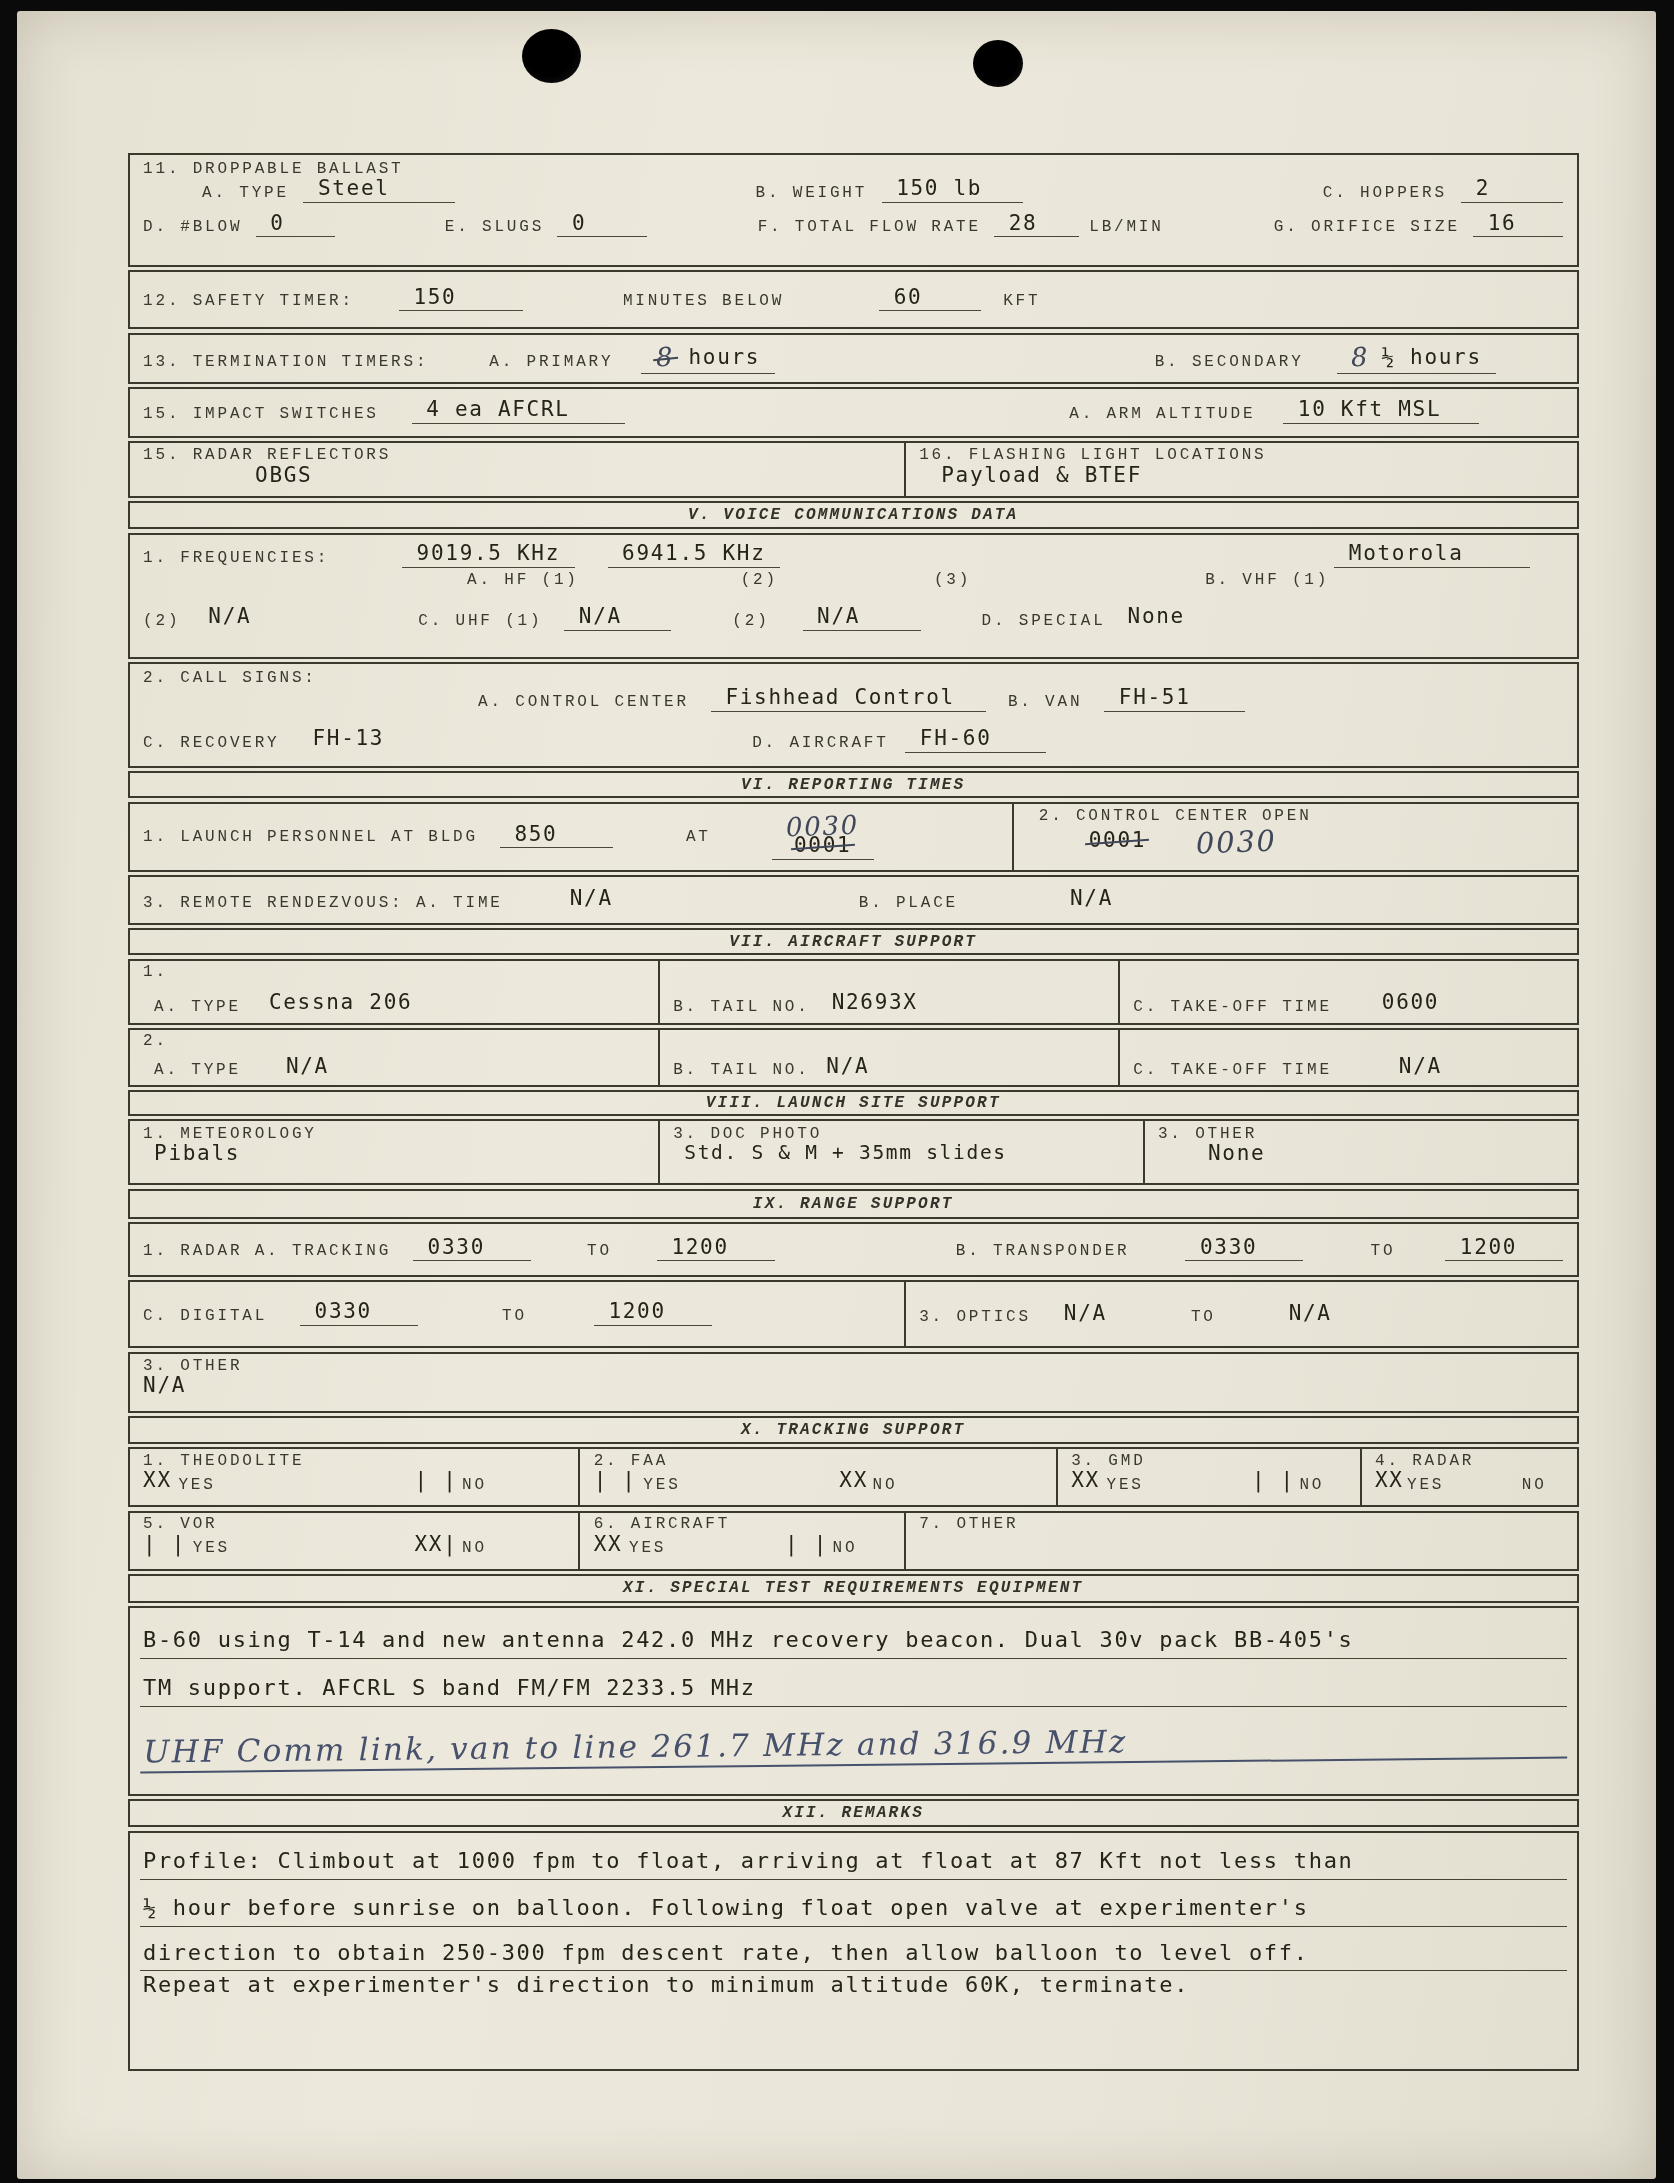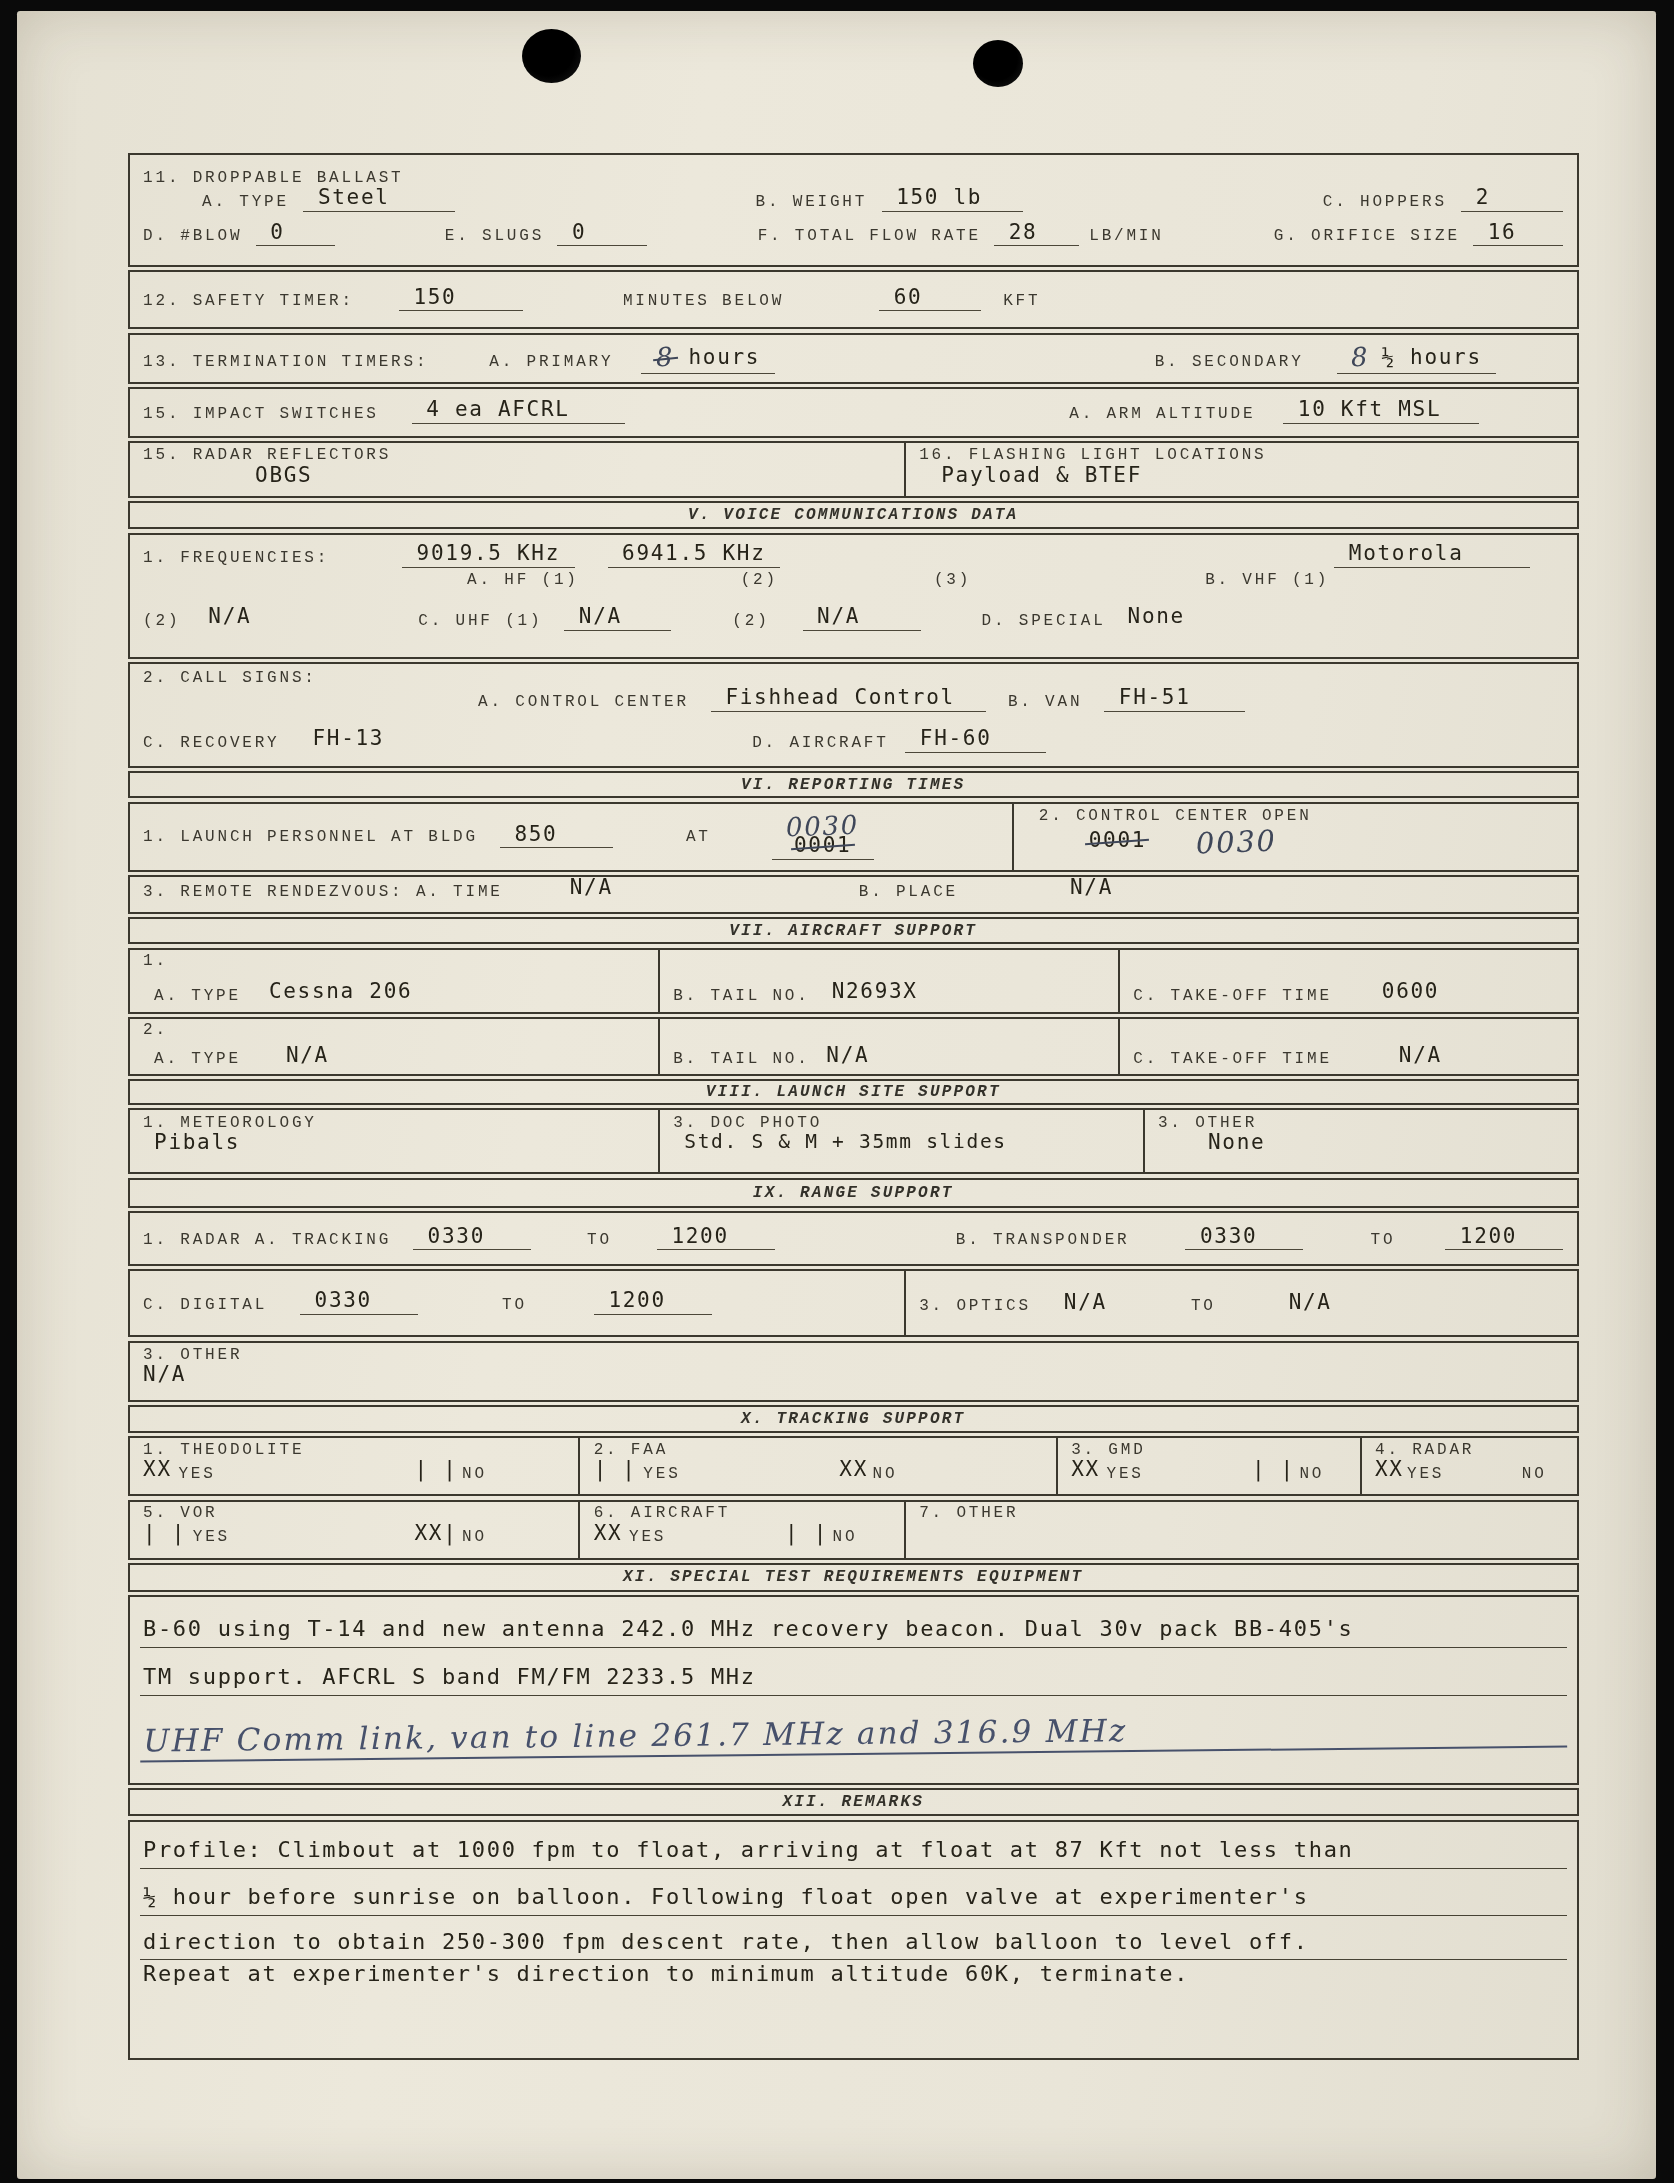--- a/index.html
+++ b/index.html
@@ -37,21 +37,21 @@
 <body>
 
 <div class="screen">
  <div class="paper">
   <div class="hole hole1"></div>
   <div class="hole hole2"></div>
 
   <div class="form">
 
    <div class="row" style="height:114px">
-     <div class="fline" style="padding-top:14px">
+     <div class="fline" style="padding-top:5px">
        <span class="lbl">11. DROPPABLE BALLAST</span>
      </div>
      <div class="fline" style="margin-top:0px">
        <span class="lbl" style="margin-left:59px">A. TYPE</span>
        <span class="val u" style="margin-left:14.5px;min-width:123px">Steel</span>
        <span class="sp"></span>
        <span class="lbl">B. WEIGHT</span>
        <span class="val u" style="margin-left:14.5px;min-width:112px">150 lb</span>
        <span class="sp"></span>
        <span class="lbl">C. HOPPERS</span>
@@ -205,21 +205,21 @@
            <span class="lbl" style="margin-left:11px">2. CONTROL CENTER OPEN</span>
          </div>
          <div class="fline" style="margin-top:0px;align-items:center">
            <span class="val strike" style="margin-left:61px">0001</span>
            <span class="hand" style="margin-left:50px;font-size:29px">0030</span>
          </div>
        </div>
      </div>
    </div>
 
-   <div class="row" style="height:39px;">
+   <div class="row" style="height:50px;justify-content:center">
      <div class="fline">
        <span class="lbl">3. REMOTE RENDEZVOUS:  A. TIME</span>
        <span class="val" style="margin-left:67px">N/A</span>
        <span class="lbl" style="margin-left:246px">B. PLACE</span>
        <span class="val" style="margin-left:112px">N/A</span>
      </div>
    </div>
 
    <div class="row hdr" style="height:27px">
      <span class="htxt">VII. AIRCRAFT SUPPORT</span>

